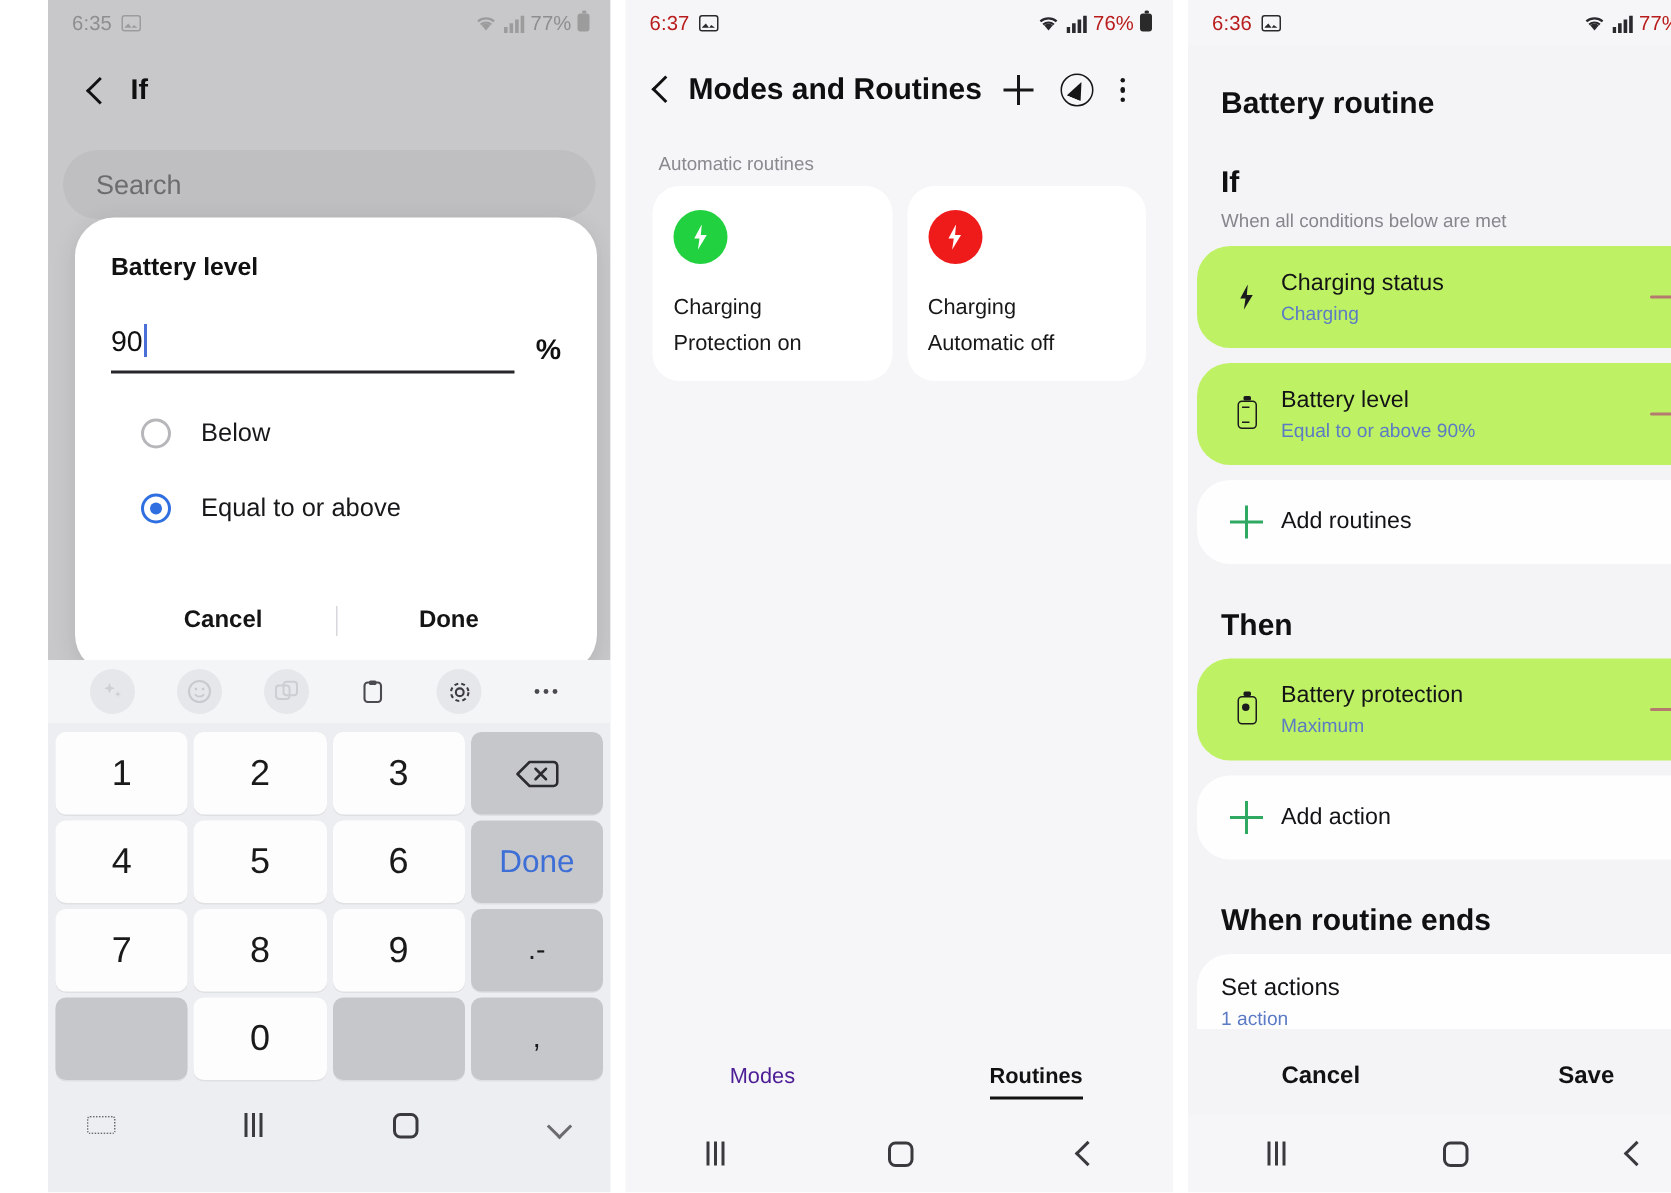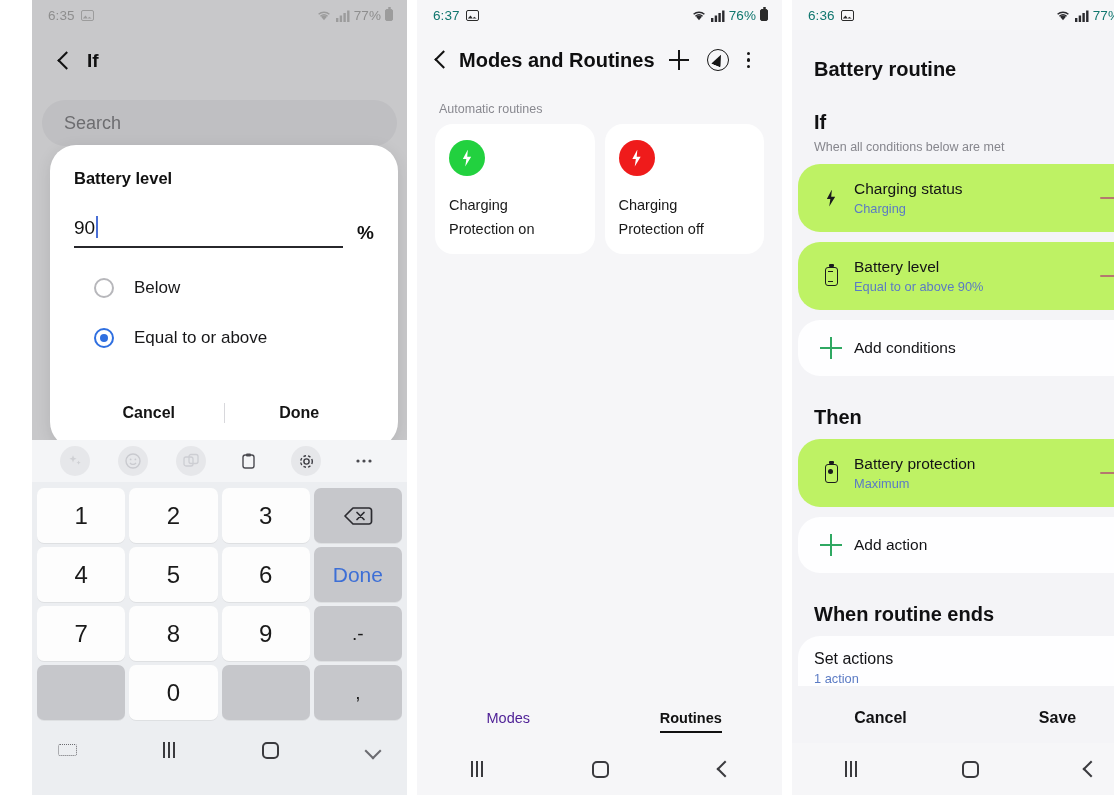--- a/index.html
+++ b/index.html
@@ -16,21 +16,21 @@
   .panel.p1 { width: 375px; margin-left: 32px; }
   .gap { width: 10px; height: 795px; background: #ffffff; flex: none; }
   .panel.p2 { width: 365px; }
   .gap2 { width: 10px; height: 795px; background: #ffffff; flex: none; }
   .panel.p3 { width: 354px; }
 
   
   .statusbar {
     height: 30px; display: flex; align-items: center;
     justify-content: space-between; padding: 0 14px 0 16px;
-    font-size: 13px; color: #0f766e; letter-spacing: .1px;
+    font-size: 13px; color: #b91c1c; letter-spacing: .1px;
   }
   .sb-left { display: flex; align-items: center; gap: 6px; }
   .sb-right { display: flex; align-items: center; gap: 4px; }
   .sb-time { font-size: 13.5px; }
   .pic-ic { display: inline-block; width: 13px; height: 11px; border: 1.4px solid #2a2a2a; border-radius: 2px; position: relative; }
   .pic-ic::after { content: ""; position: absolute; left: 1px; bottom: 1px; width: 9px; height: 4px; background: #2a2a2a; clip-path: polygon(0 100%, 32% 28%, 56% 100%, 72% 54%, 100% 100%); }
   .pct { font-size: 13.5px; }
   .batt { display: inline-block; width: 8px; height: 12px; border: 1.3px solid #2a2a2a; border-radius: 2px; background: #2a2a2a; position: relative; }
   .batt::after { content:""; position:absolute; top:-3px; left:2px; width:3px; height:2px; background:#2a2a2a; border-radius:1px; }
   .p1 .statusbar { color: #8e8e8e; }
@@ -347,21 +347,21 @@
           <div>Charging</div>
           <div>Protection on</div>
         </div>
       </div>
       <div class="rcard">
         <div class="badge" style="background:#ef1b1b">
             <div class="bolt"></div>
           </div>
         <div class="rlabel">
           <div>Charging</div>
-          <div>Protection off</div>
+          <div>Automatic off</div>
         </div>
       </div>
     </div>
 
     <div class="p2-tabs">
       <div class="p2-tab"><span>Modes</span></div>
       <div class="p2-tab active"><span>Routines</span></div>
     </div>
 
     <div class="navbar" style="position:absolute;left:0;right:0;bottom:0;">
@@ -425,21 +425,21 @@
           </div>
         <div class="p3-texts">
           <div class="p3-t1">Battery level</div>
           <div class="p3-t2">Equal to or above 90%</div>
         </div>
         <div class="p3-minus"></div>
       </div>
 
       <div class="p3-addrow">
         <div class="gplus"></div>
-        <div class="p3-addlabel">Add conditions</div>
+        <div class="p3-addlabel">Add routines</div>
       </div>
 
       <div class="p3-sect">
         <div class="p3-sect-title">Then</div>
       </div>
 
       <div class="p3-card">
         <div class="p3-icon">
             <div class="batt-ic dot"></div>
           </div>

